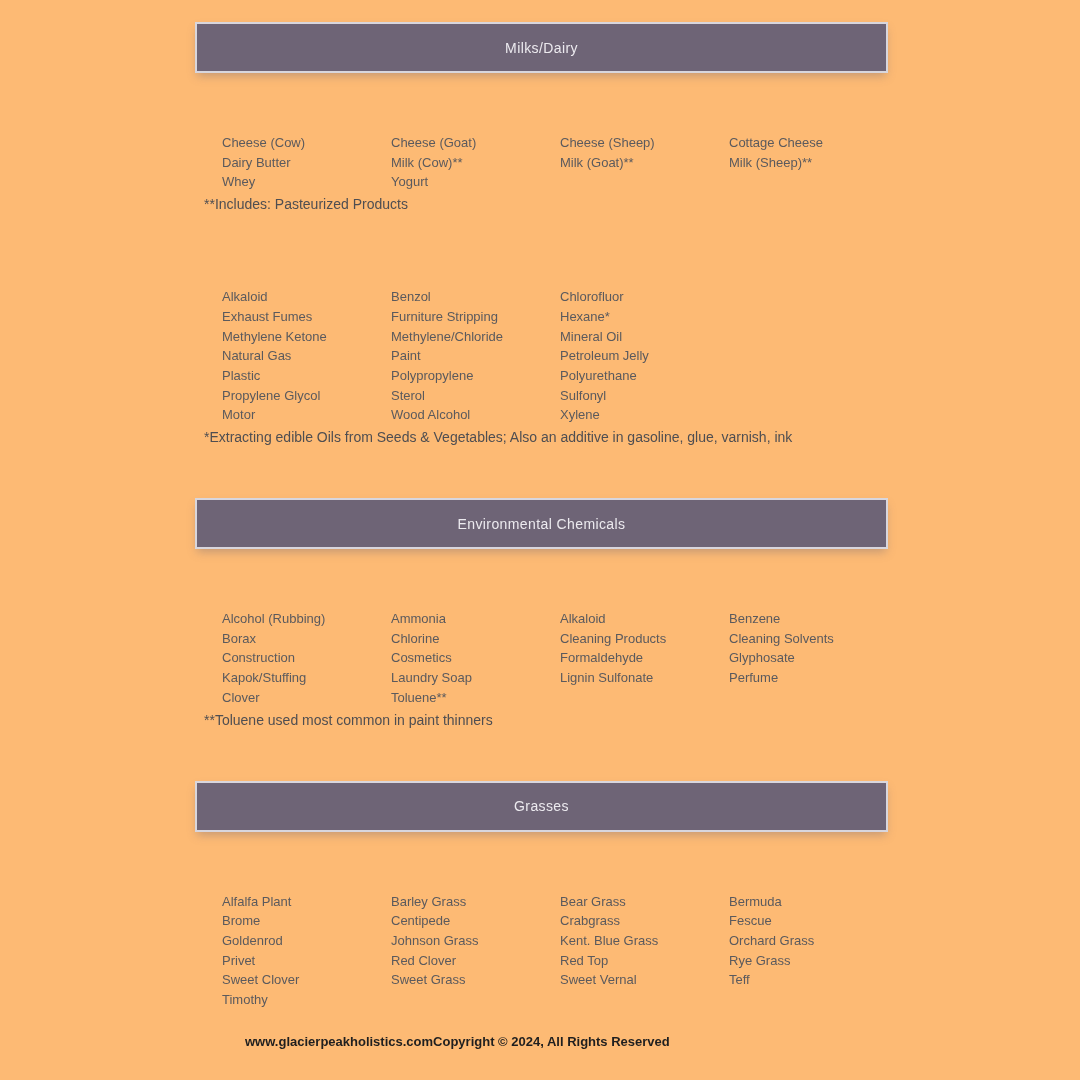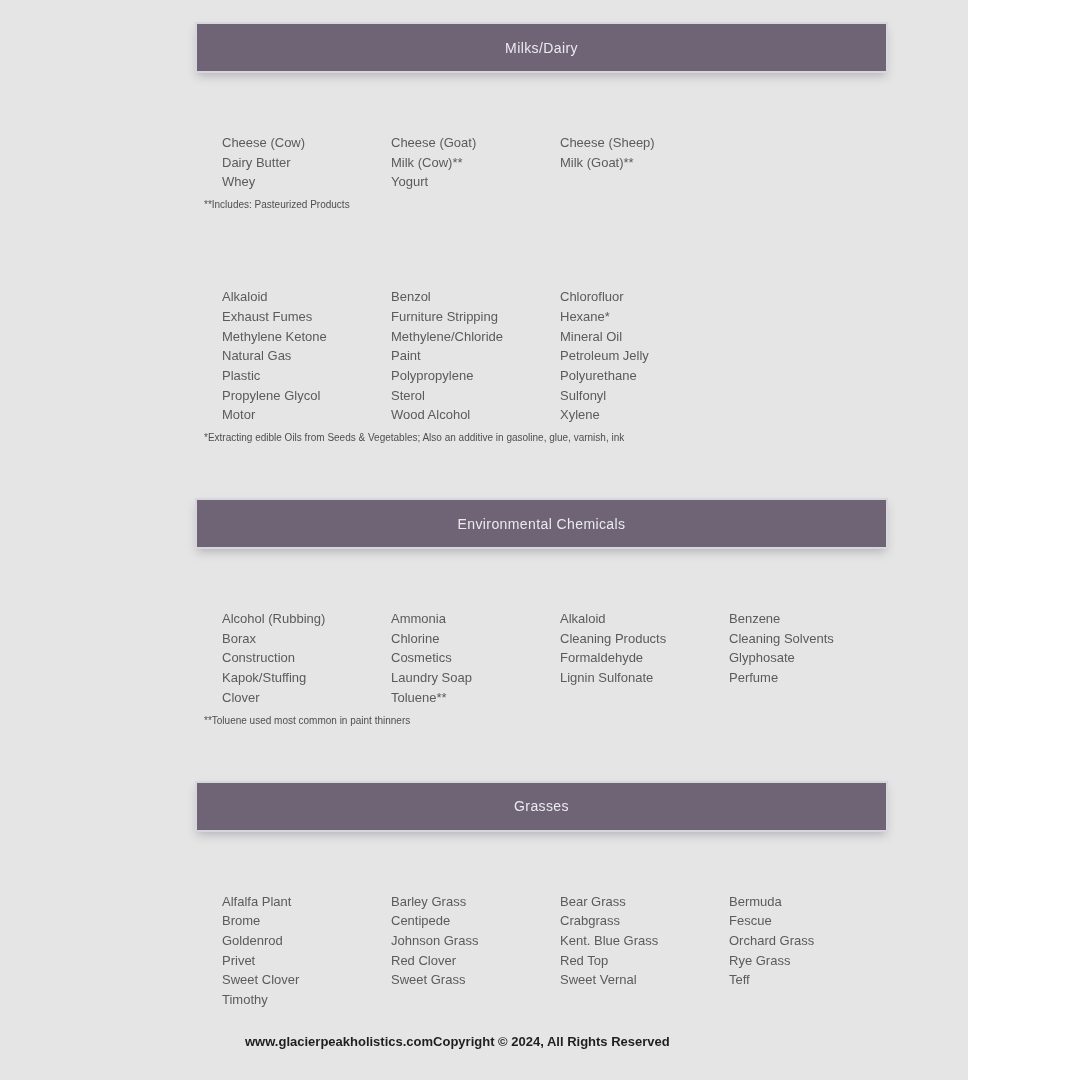--- a/index.html
+++ b/index.html
@@ -1,21 +1,21 @@
 <!DOCTYPE html>
 <html><head>
 <meta charset="utf-8">
 <style>
   * { box-sizing: border-box; }
   html, body { margin: 0; padding: 0; background: #ffffff; }
   .page {
     position: relative;
-    width: 968px;
+    width: 1080px;
     height: 1080px;
-    background: #e5e5e5;
+    background: #fdba74;
     font-family: "Liberation Sans", "DejaVu Sans", sans-serif;
     overflow: hidden;
   }
   .content {
     width: 693px;
     margin-left: 195px;
     padding-top: 22px;
   }
   .section { margin: 0; }
   .section:nth-of-type(2) { margin-top: 44px; }
@@ -45,21 +45,21 @@
   }
   .col { display: flex; flex-direction: column; margin-top: 32px; }
   .item {
     font-size: 13px;
     line-height: 19.7px;
     color: var(--item-text, #5b5a5d);
     white-space: nowrap;
   }
   .footnote {
     margin: 6px 0 0 9px;
-    font-size: 10px;
+    font-size: 14px;
     line-height: 13px;
     color: var(--footnote-text, #4f4e51);
   }
   .footnote:empty { display: none; }
   .footer {
     position: absolute;
     left: 245px;
     top: 1034px;
     width: 593px;
     display: flex;
@@ -86,20 +86,24 @@
           </div>
           <div class="col">
             <span class="item">Cheese (Goat)</span>
             <span class="item">Milk (Cow)**</span>
             <span class="item">Yogurt</span>
           </div>
           <div class="col">
             <span class="item">Cheese (Sheep)</span>
             <span class="item">Milk (Goat)**</span>
           </div>
+          <div class="col">
+            <span class="item">Cottage Cheese</span>
+            <span class="item">Milk (Sheep)**</span>
+          </div>
         </div>
     <p class="footnote">**Includes: Pasteurized Products</p>
   </section>
 
   <section class="section">
     <div class="grid">
           <div class="col">
             <span class="item">Alkaloid</span>
             <span class="item">Exhaust Fumes</span>
             <span class="item">Methylene Ketone</span>

